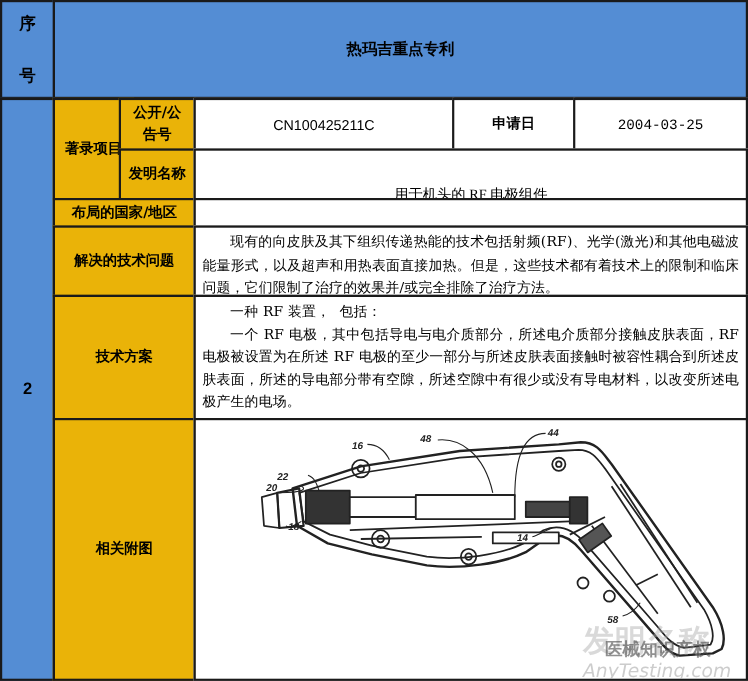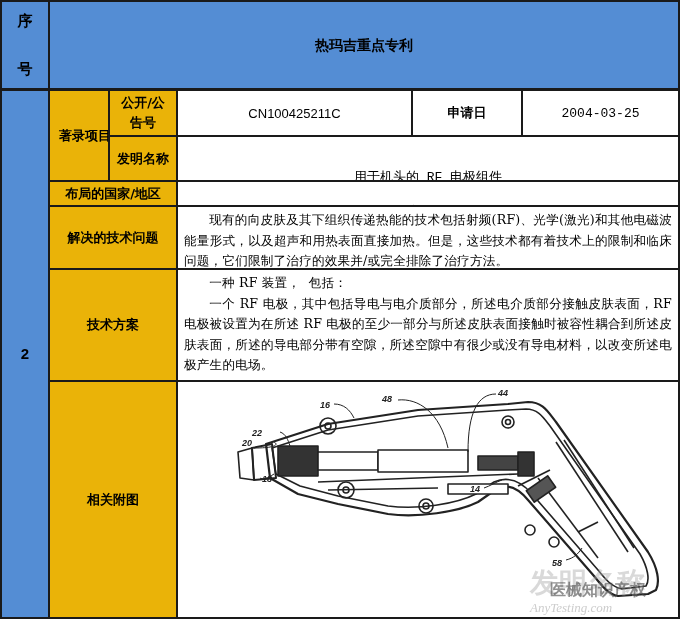--- a/index.html
+++ b/index.html
@@ -6,21 +6,21 @@
     body { width: 680px; height: 619px; overflow: hidden; position: relative;
            font-family: "DejaVu Sans", "Liberation Sans", sans-serif; color: #000; }
     .abs { position: absolute; box-sizing: border-box; }
     .blue { background: #548dd4; }
     .gray { background: #eab308; }
     .white { background: #ffffff; }
     .bd { border: 2px solid #1a1a1a; }
     .center { display: flex; align-items: center; justify-content: center; text-align: center; }
     .lbl { font-weight: bold; font-size: 13px; line-height: 20px; }
     .val { font-size: 12.5px; }
-    .serif { font-family: Liberation Mono, monospace; margin-top: 36px; }
+    .serif { font-family: Liberation Serif, serif; margin-top: 36px; }
     .para { font-family: "DejaVu Serif", "Liberation Serif", serif; font-size: 12.6px;
             line-height: 20.5px; padding: 3px 6px 0 6px; text-align: justify; letter-spacing: 0.2px; }
     .para p { margin: 0; text-indent: 2em; }
     .drawing { overflow: hidden; }
     .watermark { position: absolute; color: rgba(150,150,150,0.55); font-weight: bold; }
   </style>
 </head>
 <body>
 
 <div class="abs blue bd center" style="left:0;top:0;width:50px;height:90px;flex-direction:column;">
@@ -135,14 +135,14 @@
       <text x="320" y="14">44</text>
       <text x="74" y="54">22</text>
       <text x="64" y="64">20</text>
       <text x="84" y="100">18</text>
       <text x="292" y="110">14</text>
       <text x="374" y="184">58</text>
     </g>
   </svg>
   <div class="watermark" style="left:352px;top:182px;font-size:28px;letter-spacing:1px;color:rgba(170,170,170,0.45);">发明名称</div>
   <div class="watermark" style="left:372px;top:198px;font-size:16px;color:rgba(70,70,70,0.6);">医械知识产权</div>
-  <div class="watermark" style="left:352px;top:218px;font-size:13px;font-style:italic;font-weight:normal;color:rgba(170,170,170,0.6);font-family:Liberation Serif, serif;">AnyTesting.com</div>
+  <div class="watermark" style="left:352px;top:218px;font-size:17px;font-style:italic;font-weight:normal;color:rgba(170,170,170,0.6);">AnyTesting.com</div>
 </div>
 
 </body></html>

